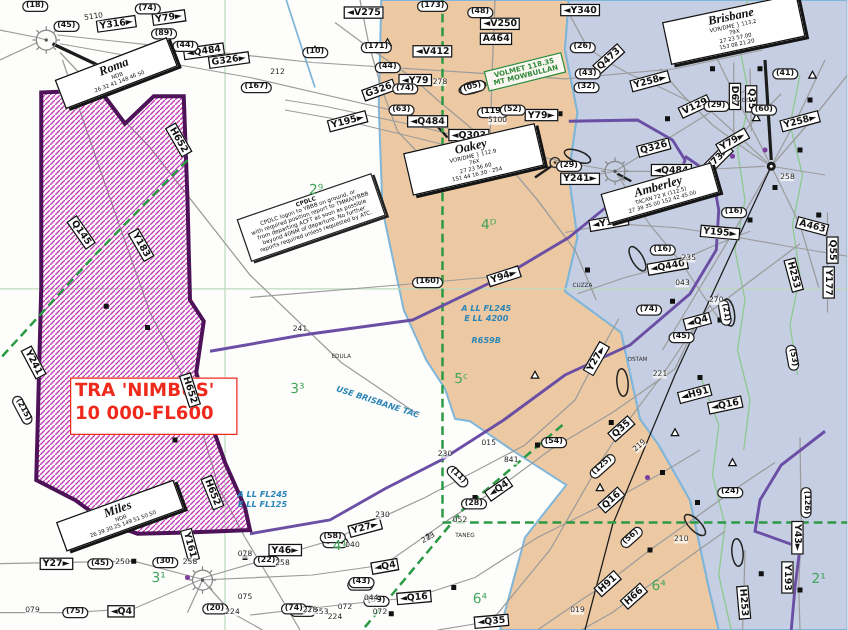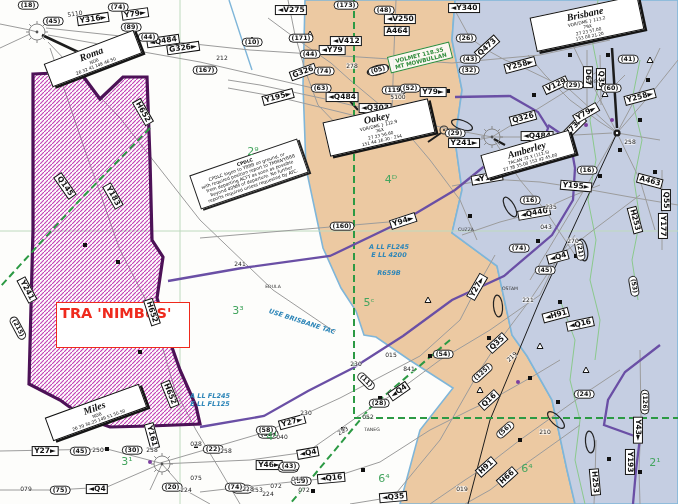--- a/index.html
+++ b/index.html
@@ -197,20 +197,21 @@
       <polygon points="650,57 647,62.5 653,62.5" fill="#fff" stroke="#111" stroke-width="1"></polygon>
       <polygon points="586,367 583,372.5 589,372.5" fill="#fff" stroke="#111" stroke-width="1"></polygon>
       <circle cx="586" cy="125" r="2" fill="#7b3fa0"></circle>
       <circle cx="612" cy="120" r="2" fill="#7b3fa0"></circle>
       <circle cx="150" cy="462" r="2" fill="#7b3fa0"></circle>
       <circle cx="518" cy="382" r="2" fill="#7b3fa0"></circle>
     </svg>
 
   <div class="box" id="tra-box">
     <div>TRA 'NIMBUS'</div>
+    <div>10 000-FL600</div>
   </div>
 
   <div class="box" id="volmet-box">
     <div>VOLMET 118.35</div>
     <div>MT MOWBULLAN</div>
   </div>
 
   <div class="box" id="cpdlc-box">
       <div class="t">CPDLC</div>
       <div>CPDLC logon to YBBB on ground, or</div>
@@ -218,21 +219,21 @@
       <div>from departing ACFT as soon as possible</div>
       <div>beyond 40NM of departure. No further</div>
       <div>reports required unless requested by ATC.</div>
     </div>
 <div class="lbl awy" style="left: 291px; top: 10px; transform: translate(-50%, -50%) rotate(0deg);">◄V275</div>
     <div class="lbl awy" style="left: 93px; top: 19px; transform: translate(-50%, -50%) rotate(-8deg);">Y316►</div>
     <div class="lbl awy" style="left: 135px; top: 14px; transform: translate(-50%, -50%) rotate(-8deg);">Y79►</div>
     <div class="lbl awy" style="left: 163px; top: 41px; transform: translate(-50%, -50%) rotate(-8deg);">◄Q484</div>
     <div class="lbl awy" style="left: 183px; top: 48px; transform: translate(-50%, -50%) rotate(-8deg);">G326►</div>
     <div class="lbl awy" style="left: 346px; top: 41px; transform: translate(-50%, -50%) rotate(0deg);">◄V412</div>
-    <div class="lbl awy" style="left: 332px; top: 50px; transform: translate(-50%, -50%) rotate(0deg);">◄Y79</div>
+    <div class="lbl awy" style="left: 332px; top: 64px; transform: translate(-50%, -50%) rotate(0deg);">◄Y79</div>
     <div class="lbl awy" style="left: 303px; top: 72px; transform: translate(-50%, -50%) rotate(-20deg);">G326</div>
     <div class="lbl awy" style="left: 278px; top: 97px; transform: translate(-50%, -50%) rotate(-15deg);">Y195►</div>
     <div class="lbl awy" style="left: 342px; top: 97px; transform: translate(-50%, -50%) rotate(0deg);">◄Q484</div>
     <div class="lbl awy" style="left: 375px; top: 108px; transform: translate(-50%, -50%) rotate(0deg);">◄Q303</div>
     <div class="lbl awy" style="left: 433px; top: 92px; transform: translate(-50%, -50%) rotate(0deg);">Y79►</div>
     <div class="lbl awy" style="left: 400px; top: 19px; transform: translate(-50%, -50%) rotate(0deg);">◄V250</div>
     <div class="lbl awy" style="left: 397px; top: 31px; transform: translate(-50%, -50%) rotate(0deg);">A464</div>
     <div class="lbl awy" style="left: 464px; top: 8px; transform: translate(-50%, -50%) rotate(0deg);">◄Y340</div>
     <div class="lbl awy" style="left: 487px; top: 47px; transform: translate(-50%, -50%) rotate(-42deg);">Q473</div>
     <div class="lbl awy" style="left: 520px; top: 65px; transform: translate(-50%, -50%) rotate(-15deg);">Y258►</div>
@@ -253,21 +254,21 @@
     <div class="lbl awy" style="left: 477px; top: 287px; transform: translate(-50%, -50%) rotate(-60deg);">Y27►</div>
     <div class="lbl awy" style="left: 556px; top: 315px; transform: translate(-50%, -50%) rotate(-15deg);">◄H91</div>
     <div class="lbl awy" style="left: 580px; top: 324px; transform: translate(-50%, -50%) rotate(-12deg);">◄Q16</div>
     <div class="lbl awy" style="left: 663px; top: 226px; transform: translate(-50%, -50%) rotate(90deg);">Y177</div>
     <div class="lbl awy" style="left: 666px; top: 200px; transform: translate(-50%, -50%) rotate(90deg);">Q55</div>
     <div class="lbl awy" style="left: 635px; top: 220px; transform: translate(-50%, -50%) rotate(75deg);">H253</div>
     <div class="lbl awy" style="left: 650px; top: 181px; transform: translate(-50%, -50%) rotate(15deg);">A463</div>
     <div class="lbl awy" style="left: 45px; top: 451px; transform: translate(-50%, -50%) rotate(0deg);">Y27►</div>
     <div class="lbl awy" style="left: 97px; top: 489px; transform: translate(-50%, -50%) rotate(0deg);">◄Q4</div>
     <div class="lbl awy" style="left: 152px; top: 436px; transform: translate(-50%, -50%) rotate(75deg);">Y161</div>
-    <div class="lbl awy" style="left: 228px; top: 465px; transform: translate(-50%, -50%) rotate(0deg); margin-left: 41px;">Y46►</div>
+    <div class="lbl awy" style="left: 228px; top: 440px; transform: translate(-50%, -50%) rotate(0deg);">Y46►</div>
     <div class="lbl awy" style="left: 292px; top: 422px; transform: translate(-50%, -50%) rotate(-15deg);">Y27►</div>
     <div class="lbl awy" style="left: 308px; top: 453px; transform: translate(-50%, -50%) rotate(-10deg);">◄Q4</div>
     <div class="lbl awy" style="left: 399px; top: 391px; transform: translate(-50%, -50%) rotate(-35deg);">◄Q4</div>
     <div class="lbl awy" style="left: 331px; top: 478px; transform: translate(-50%, -50%) rotate(-5deg);">◄Q16</div>
     <div class="lbl awy" style="left: 393px; top: 497px; transform: translate(-50%, -50%) rotate(-5deg);">◄Q35</div>
     <div class="lbl awy" style="left: 497px; top: 343px; transform: translate(-50%, -50%) rotate(-42deg);">Q35</div>
     <div class="lbl awy" style="left: 489px; top: 400px; transform: translate(-50%, -50%) rotate(-42deg);">Q16</div>
     <div class="lbl awy" style="left: 486px; top: 467px; transform: translate(-50%, -50%) rotate(-42deg);">H91</div>
     <div class="lbl awy" style="left: 507px; top: 477px; transform: translate(-50%, -50%) rotate(-42deg);">H66</div>
     <div class="lbl awy" style="left: 595px; top: 482px; transform: translate(-50%, -50%) rotate(85deg);">H253</div>

